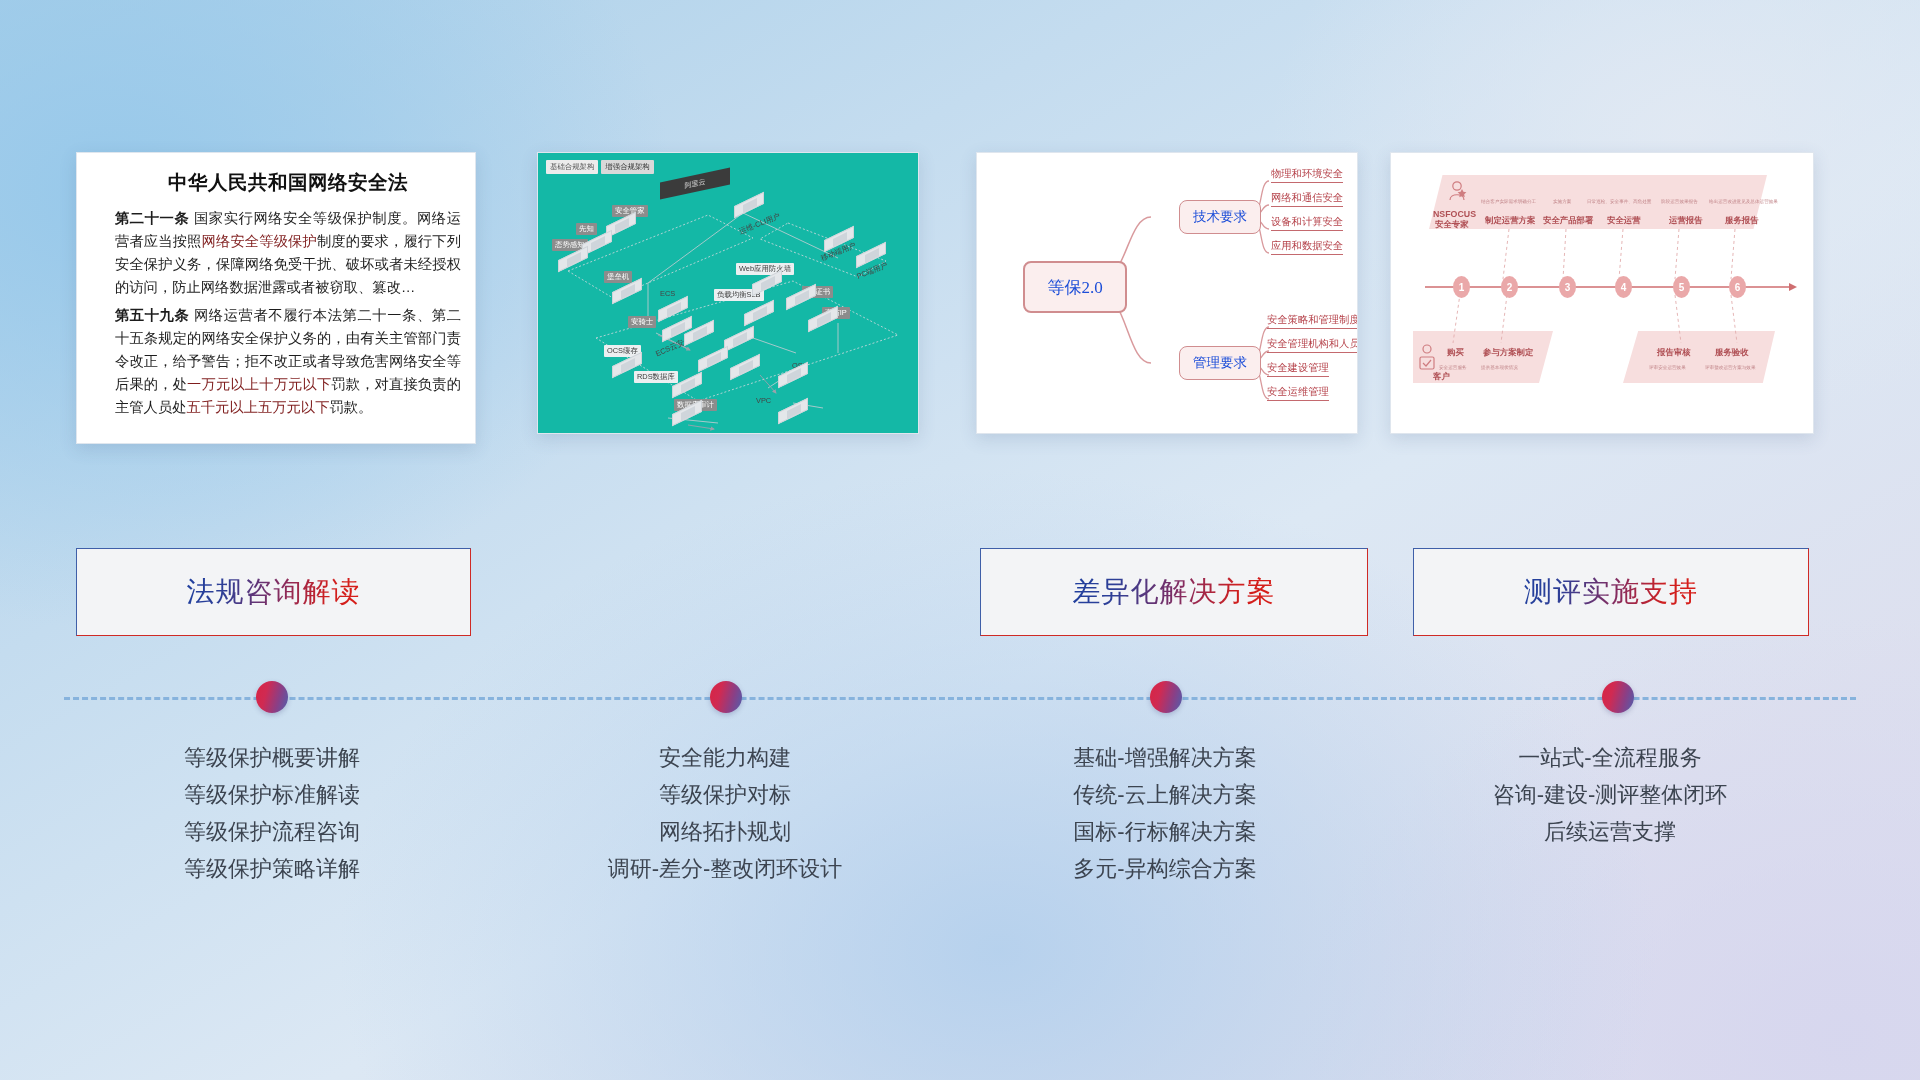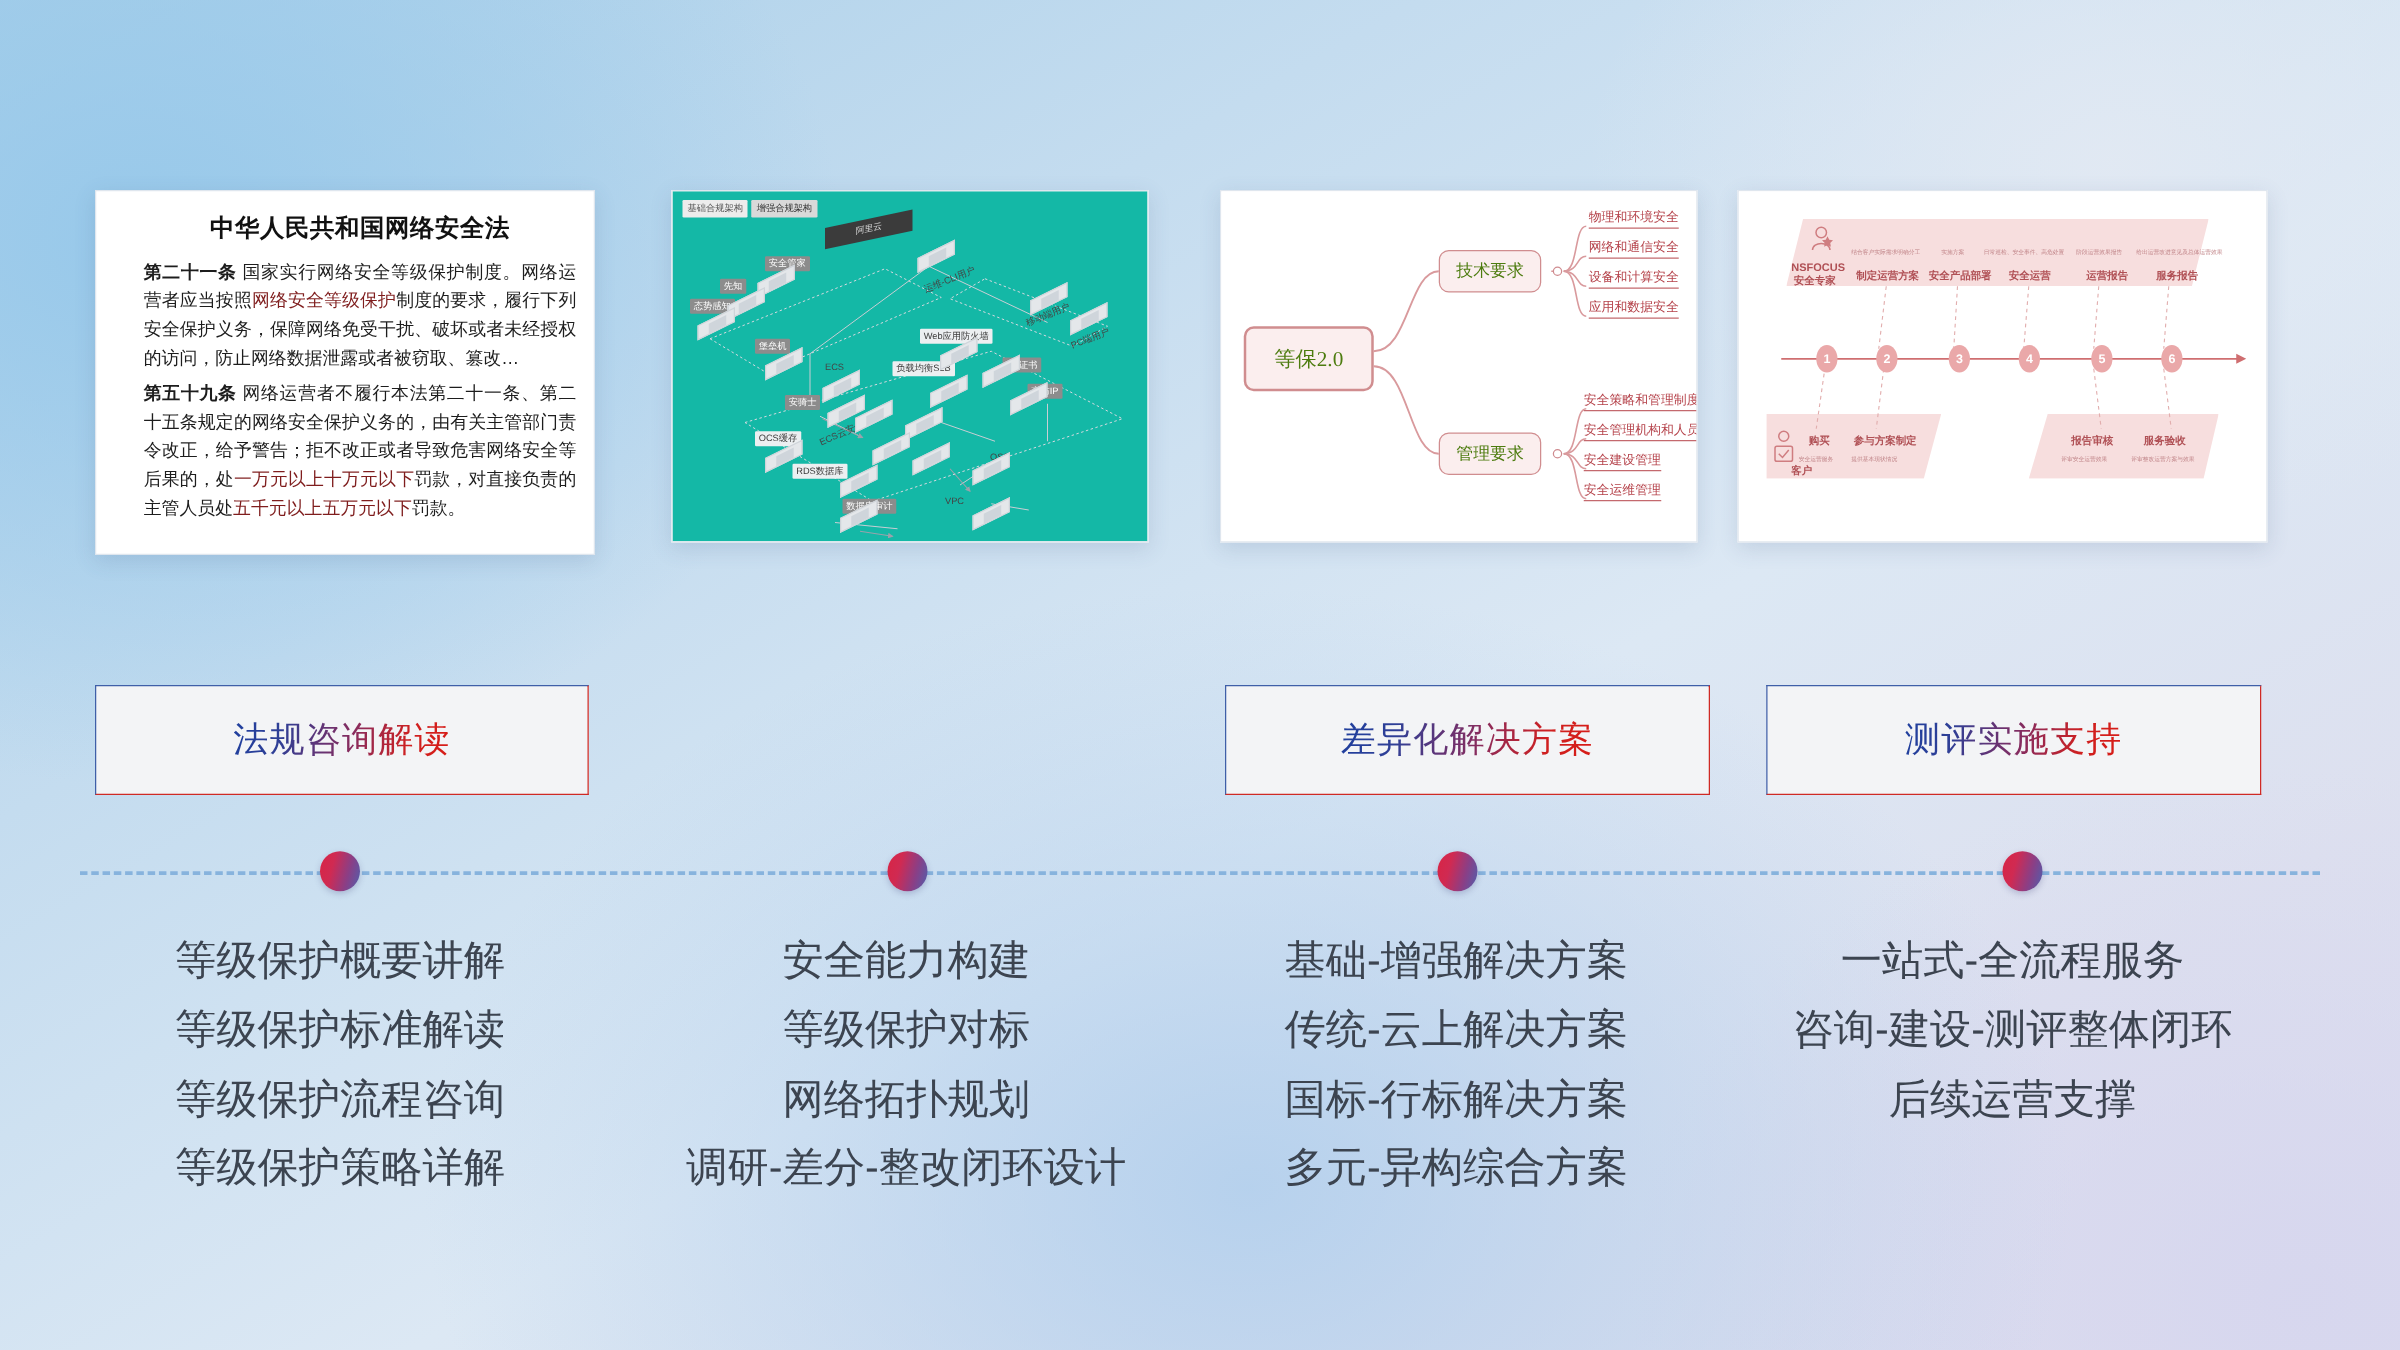--- a/index.html
+++ b/index.html
@@ -53,22 +53,22 @@
   .node { position:absolute; width:30px; height:16px; }
   .node i { position:absolute; left:0; top:4px; width:30px; height:12px; background:#e4e7ea;
             transform:skewY(-26deg); display:block; border:1px solid #cfd4d9; }
   .node i:before{ content:""; position:absolute; left:8px; top:2px; width:14px; height:8px;
             background:#cfd5db; transform:skewY(0deg); }
 
   
   .mind { position:relative; width:100%; height:100%; background:#fff; }
   .mind svg { position:absolute; inset:0; }
   .mbox { position:absolute; border:1.6px solid #d08d8f; background:#fbeeee;
-          border-radius:8px; color:#4d7c0f; font-size:13.5px; display:flex;
-          align-items:center; justify-content:center; font-family:"Liberation Serif",serif; }
+          border-radius:8px; color:#1d4ed8; font-size:13.5px; display:flex;
+          align-items:center; justify-content:center; font-family:"Liberation Serif",serif;margin-left:28px; }
   .mroot { left:18px; top:108px; width:104px; height:52px; font-size:17px; border-width:2.4px; }
   .mb1 { left:174px; top:47px; width:82px; height:34px; }
   .mb2 { left:174px; top:193px; width:82px; height:34px; }
   .leaf { position:absolute; font-size:10.3px; color:#b5424a; white-space:nowrap;
           font-family:"Liberation Serif",serif; border-bottom:1.7px solid #c4696e;
           padding-bottom:1px; }
 
   
   .nsf { position:relative; width:100%; height:100%; background:#fff; }
   .nsf svg { position:absolute; inset:0; }
@@ -108,21 +108,21 @@
   .tl-line { position:absolute; left:64px; top:697px; width:1792px; height:0;
              border-top:3px dashed #87b3dd; }
   .dot { position:absolute; top:681px; width:32px; height:32px; border-radius:50%;
          background:linear-gradient(105deg,#d82444 0%,#d02a52 32%,#8a3f86 68%,#4f5fae 100%);
          box-shadow:0 2px 5px rgba(60,60,120,0.25); }
   #dot1{ left:256px; } #dot2{ left:710px; } #dot3{ left:1150px; } #dot4{ left:1602px; }
 
   
   .col { position:absolute; top:740px; width:420px; text-align:center; }
   #col1{ left:62px; } #col2{ left:515px; } #col3{ left:955px; } #col4{ left:1400px; }
-  .col .line { font-size:33px; color:#3c4450; line-height:1.68; white-space:nowrap; }
+  .col .line { font-size:22px; color:#3c4450; line-height:1.68; white-space:nowrap; }
 </style>
 </head>
 <body>
 
 <div class="stage">
 
   <div class="cards">
 
     <div class="card" id="card1">
       <div class="law-title">中华人民共和国网络安全法</div>

